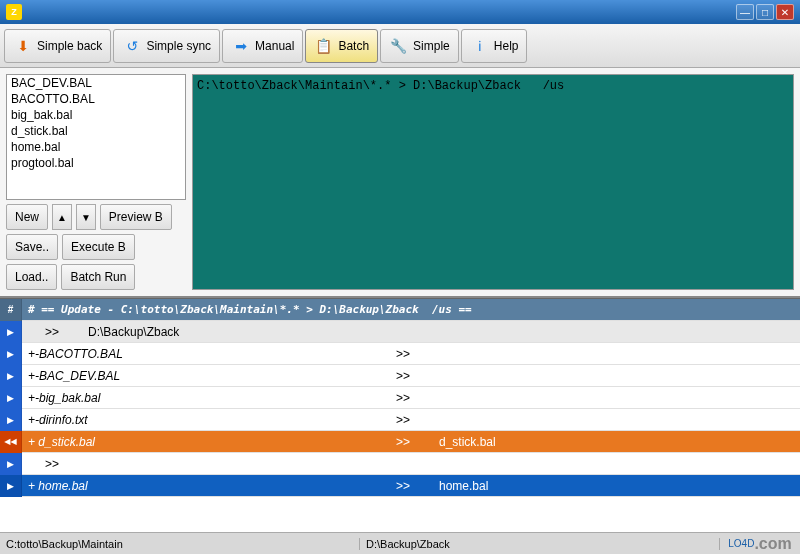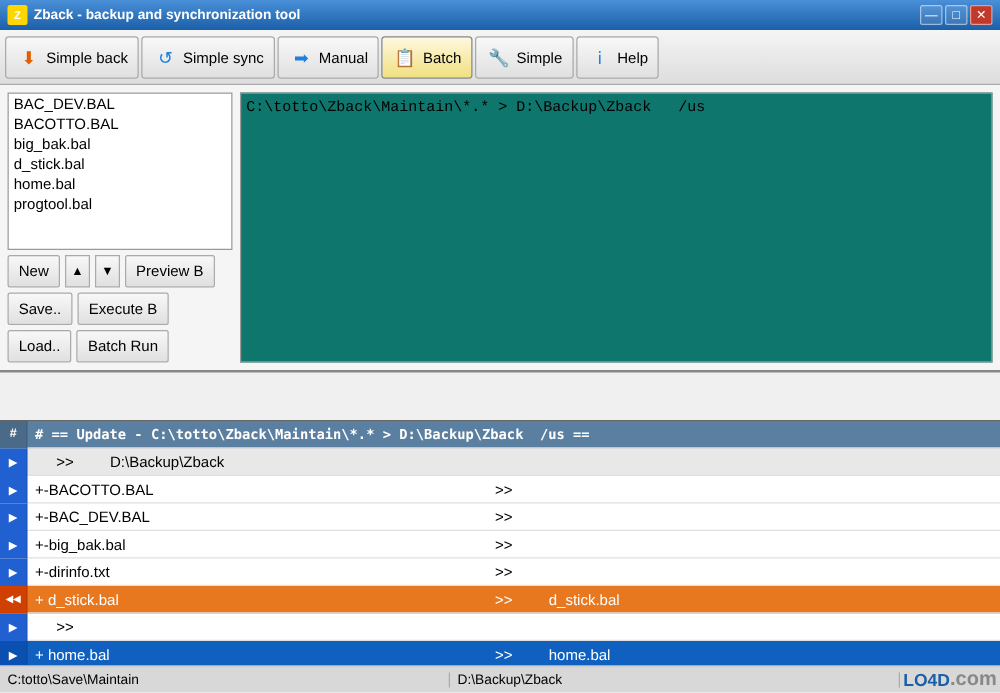--- a/index.html
+++ b/index.html
@@ -92,21 +92,20 @@
       align-items: center;
       justify-content: center;
       font-size: 14px;
     }
 
     
     .main-content {
       display: flex;
       flex-direction: column;
       height: calc(554px - 24px - 44px - 22px);
-      gap: 38px;
     }
 
     
     .upper-panel {
       display: flex;
       gap: 0;
       background: #f5f5f5;
       border-bottom: 2px solid #888;
       padding: 6px;
       height: 230px;
@@ -209,20 +208,21 @@
     }
     .row-icon.arrow { background: #2060d0; color: white; font-size: 9px; }
     .row-icon.arrow-back { background: #d04000; color: white; font-size: 9px; }
     .row-icon.header-icon { background: #4a6a88; color: white; font-size: 10px; }
 
     .row-filename {
       flex: 1;
       padding: 0 6px;
       overflow: hidden;
       white-space: nowrap;
+      font-style: italic;
     }
     .row-arrow {
       width: 60px;
       min-width: 60px;
       text-align: center;
       padding: 0 4px;
     }
     .row-dest {
       flex: 1;
       padding: 0 6px;
@@ -273,21 +273,20 @@
     ::-webkit-scrollbar-button { background: #ddd; border: 1px solid #aaa; height: 14px; }
   </style>
 </head>
 <body>
 
 <div class="title-bar">
   <div class="title-bar-left">
     <div class="title-bar-icon">
       <span>Z</span>
     </div>
-    <span>Zback - backup and synchronization tool</span>
   </div>
   <div class="title-bar-controls">
     <div class="title-btn">—</div>
     <div class="title-btn">□</div>
     <div class="title-btn close">✕</div>
   </div>
 </div>
 
 <div class="toolbar">
   <button class="tool-btn">
@@ -424,19 +423,19 @@
         <div class="row-dest">home.bal</div>
         <div class="scrollbar-placeholder"></div>
       </div>
 
     </div>
   </div>
 
 </div>
 
 <div class="status-bar">
-  <div class="status-left">C:totto\Save\Maintain</div>
+  <div class="status-left">C:totto\Backup\Maintain</div>
   <div class="status-right">D:\Backup\Zback</div>
   <div class="status-logo">
-    <span style="color:#1a5fa8;font-weight:bold;font-size:14px;">LO4D</span>
+    <span style="color:#1a5fa8;font-weight:normal;font-size:10px;">LO4D</span>
       <span style="color:#888;font-size:16px;">.com</span>
   </div>
 </div>
 
 </body></html>

